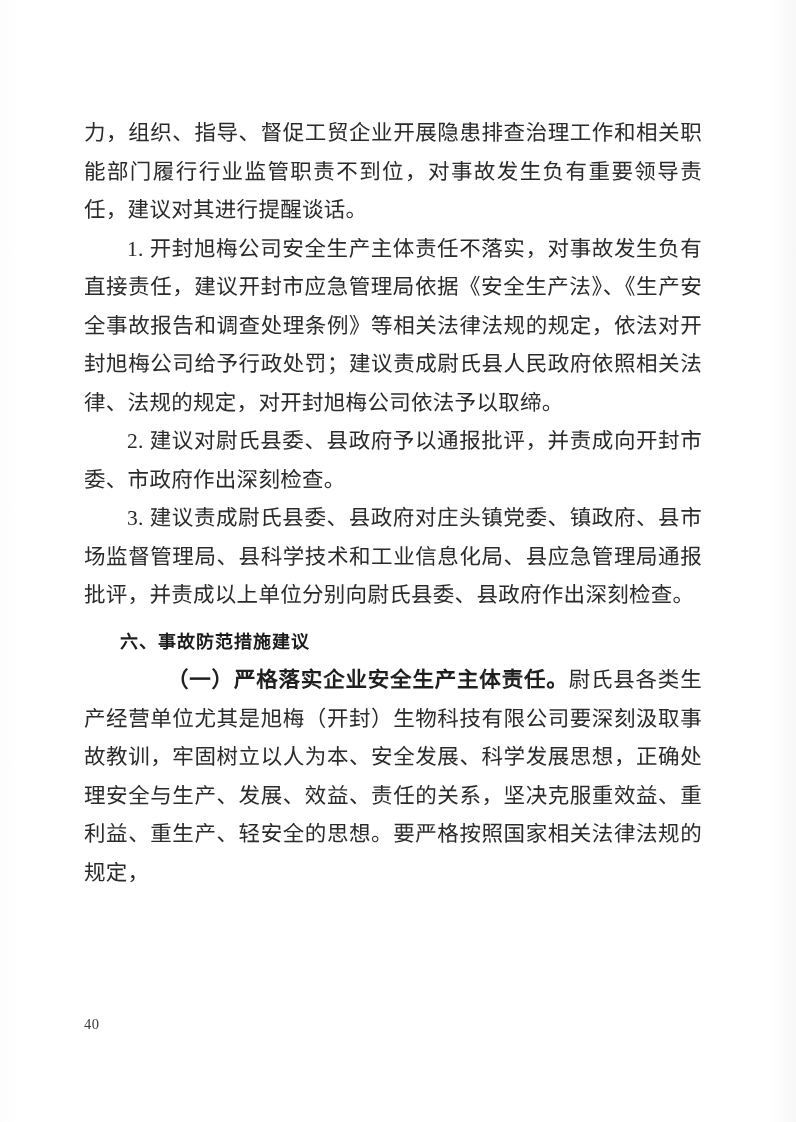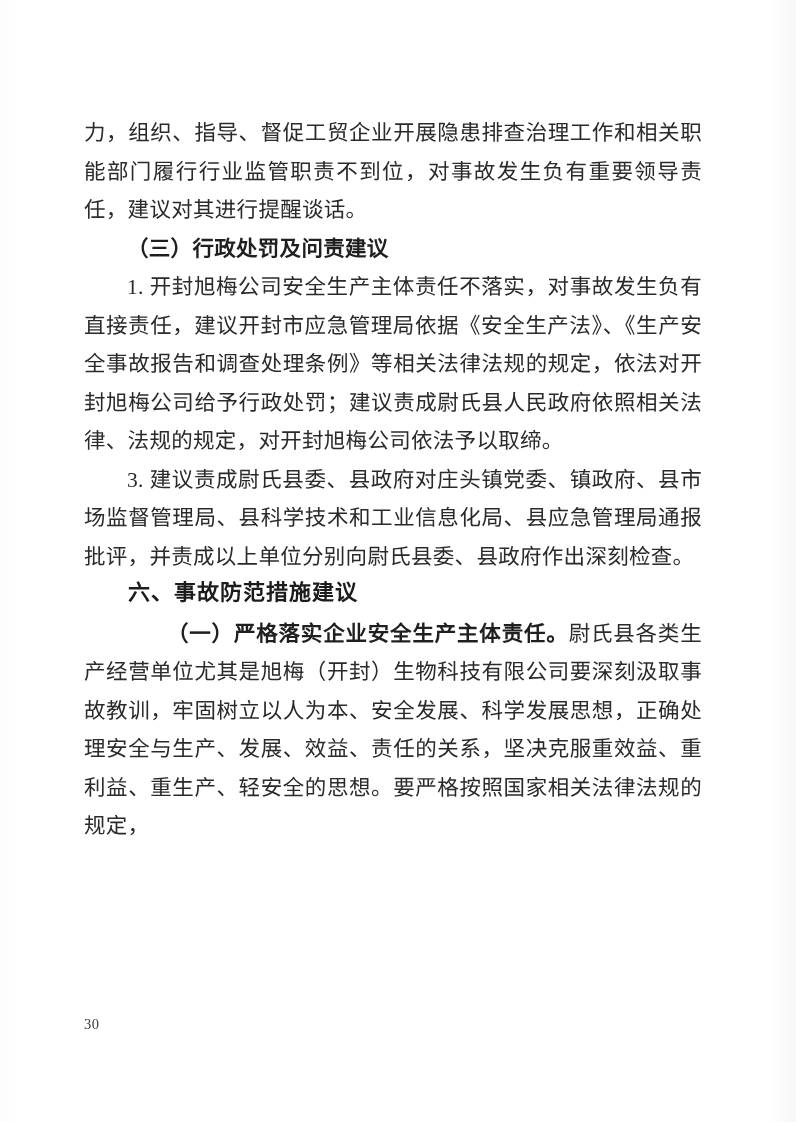--- a/index.html
+++ b/index.html
@@ -39,23 +39,24 @@
   p.indent {
     text-indent: 2em;
   }
   p.heading-kaiti {
     font-weight: bold;
     color: #1f1f1f;
   }
   p.heading-hei {
     font-weight: bold;
     color: #1c1c1c;
-    font-family: Liberation Mono, monospace;
-    font-size: 22px;
+    font-family: Liberation Sans, sans-serif;
+    font-size: 18px;
     letter-spacing: 1px;
+    margin-top: 8px;
   }
   .lead-bold {
     font-weight: bold;
     color: #1f1f1f;
     margin-left: 40px;
   }
   .page-number {
     position: absolute;
     left: 84px;
     top: 1016px;
@@ -67,27 +68,27 @@
 </style>
 </head>
 <body>
 
 <div class="page">
   <div class="content">
 
     <p class="doc-line">力，组织、指导、督促工贸企业开展隐患排查治理工作和相关职能部门履行行业监管职责不到位，对事故发生负有重要领导责任，建议对其进行提醒谈话。</p>
 
 
-    <p class="doc-line indent heading-kaiti">（三）行政处罚及问责建议</p>
 
     <p class="doc-line indent">1. 开封旭梅公司安全生产主体责任不落实，对事故发生负有直接责任，建议开封市应急管理局依据《安全生产法》、《生产安全事故报告和调查处理条例》等相关法律法规的规定，依法对开封旭梅公司给予行政处罚；建议责成尉氏县人民政府依照相关法律、法规的规定，对开封旭梅公司依法予以取缔。</p>
 
+    <p class="doc-line indent">2. 建议对尉氏县委、县政府予以通报批评，并责成向开封市委、市政府作出深刻检查。</p>
 
     <p class="doc-line indent">3. 建议责成尉氏县委、县政府对庄头镇党委、镇政府、县市场监督管理局、县科学技术和工业信息化局、县应急管理局通报批评，并责成以上单位分别向尉氏县委、县政府作出深刻检查。</p>
 
     <p class="doc-line indent heading-hei">六、事故防范措施建议</p>
 
     <p class="doc-line indent"><span class="lead-bold">（一）严格落实企业安全生产主体责任。</span><span>尉氏县各类生产经营单位尤其是旭梅（开封）生物科技有限公司要深刻汲取事故教训，牢固树立以人为本、安全发展、科学发展思想，正确处理安全与生产、发展、效益、责任的关系，坚决克服重效益、重利益、重生产、轻安全的思想。要严格按照国家相关法律法规的规定，</span></p>
 
   </div>
 
-  <div class="page-number">30</div>
+  <div class="page-number">40</div>
 </div>
 
 </body></html>

